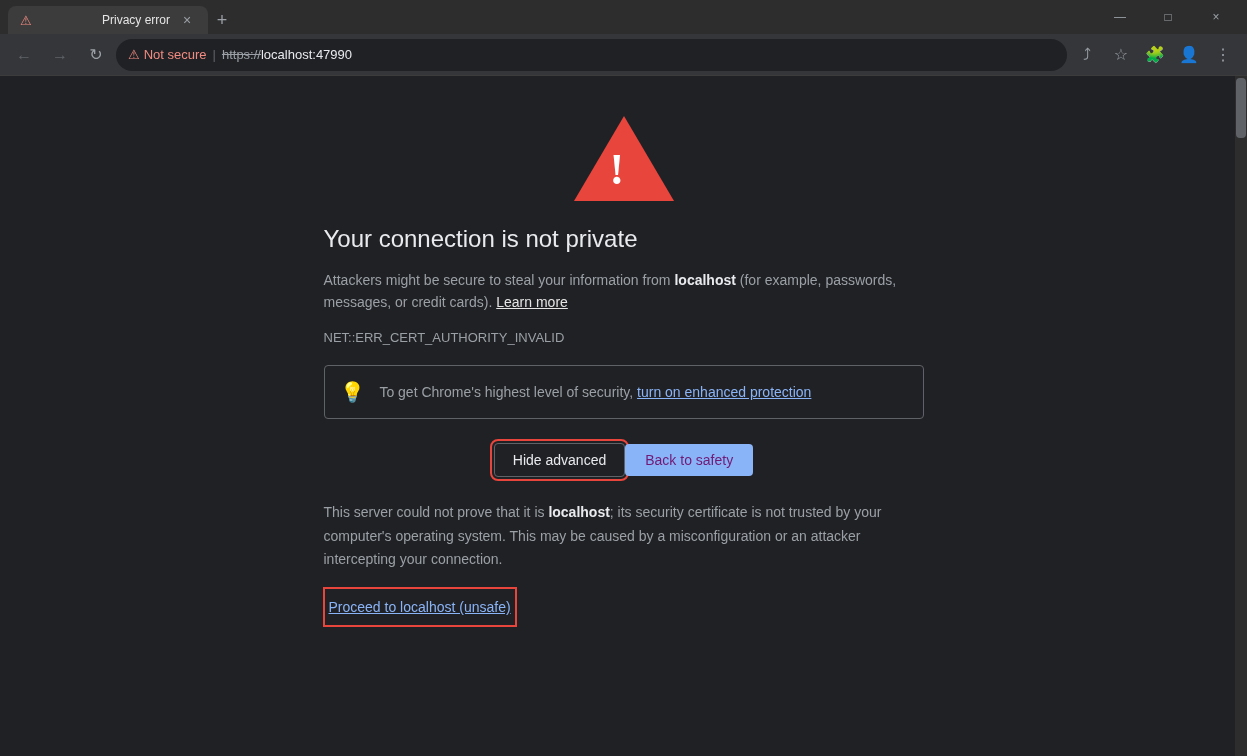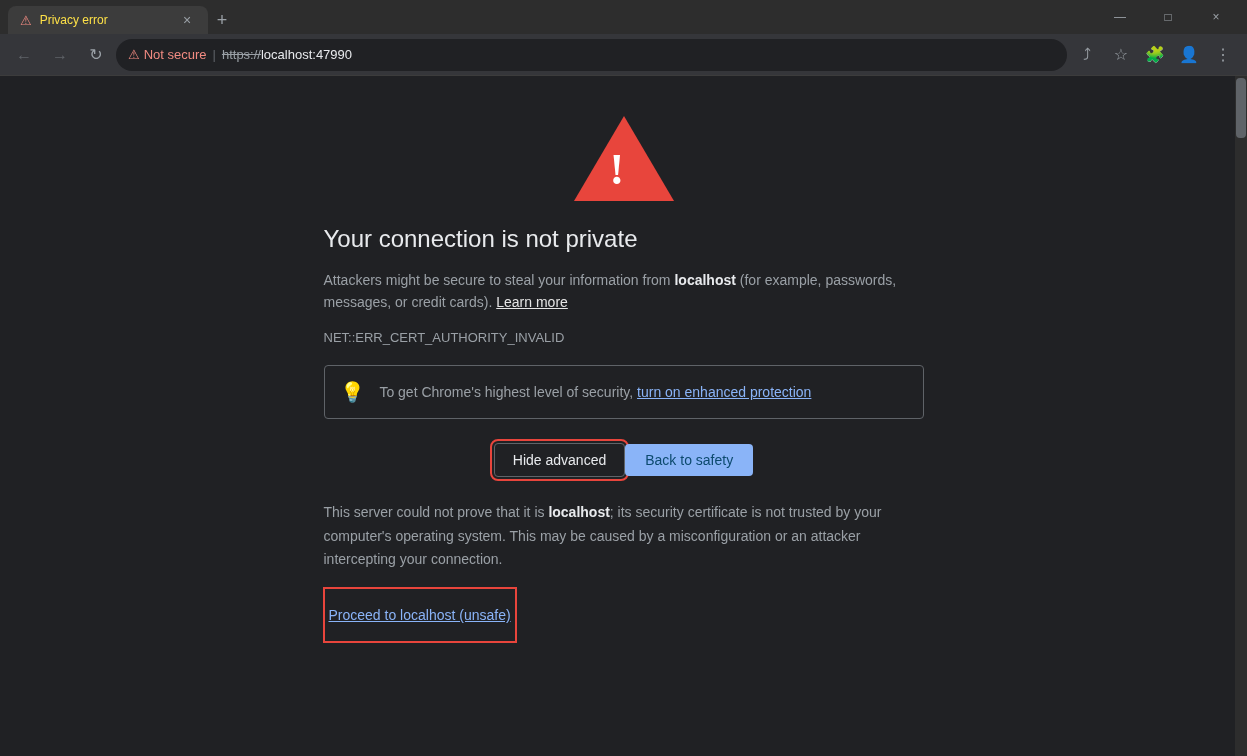--- a/index.html
+++ b/index.html
@@ -25,26 +25,27 @@
       height: 28px;
       display: flex;
       align-items: center;
       padding: 0 12px;
       border-radius: 8px 8px 0 0;
       gap: 8px;
       min-width: 200px;
       max-width: 240px;
     }
     .tab-title {
-      color: #fde047;
+      color: #e5e5e5;
       font-size: 12px;
       flex: 1;
       white-space: nowrap;
       overflow: hidden;
       text-overflow: ellipsis;
+      text-align: right;
     }
     .tab-close {
       color: #9aa0a6;
       font-size: 14px;
       cursor: pointer;
       border-radius: 50%;
       width: 18px;
       height: 18px;
       display: flex;
       align-items: center;
@@ -248,21 +249,21 @@
       padding: 8px 18px;
       border-radius: 4px;
       font-size: 14px;
       cursor: pointer;
       outline: 2px solid #e8453c;
       outline-offset: 2px;
     }
     .back-to-safety-btn {
       background: #8ab4f8;
       border: none;
-      color: #0c4a6e;
+      color: #701a75;
       padding: 8px 20px;
       border-radius: 4px;
       font-size: 14px;
       cursor: pointer;
       font-weight: 500;
     }
     .advanced-text {
       color: #9aa0a6;
       font-size: 14px;
       line-height: 1.7;
@@ -272,21 +273,21 @@
       color: #e8eaed;
       font-weight: 600;
     }
     .proceed-link {
       color: #8ab4f8;
       text-decoration: underline;
       cursor: pointer;
       font-size: 14px;
       border: 1px solid #e8453c;
       display: inline-block;
-      padding: 18px 4px;
+      padding: 10px 4px;
       outline: 1px solid #e8453c;
       text-align: right;
     }
 
     
     .scrollbar-track {
       position: absolute;
       right: 0;
       top: 76px;
       width: 12px;

